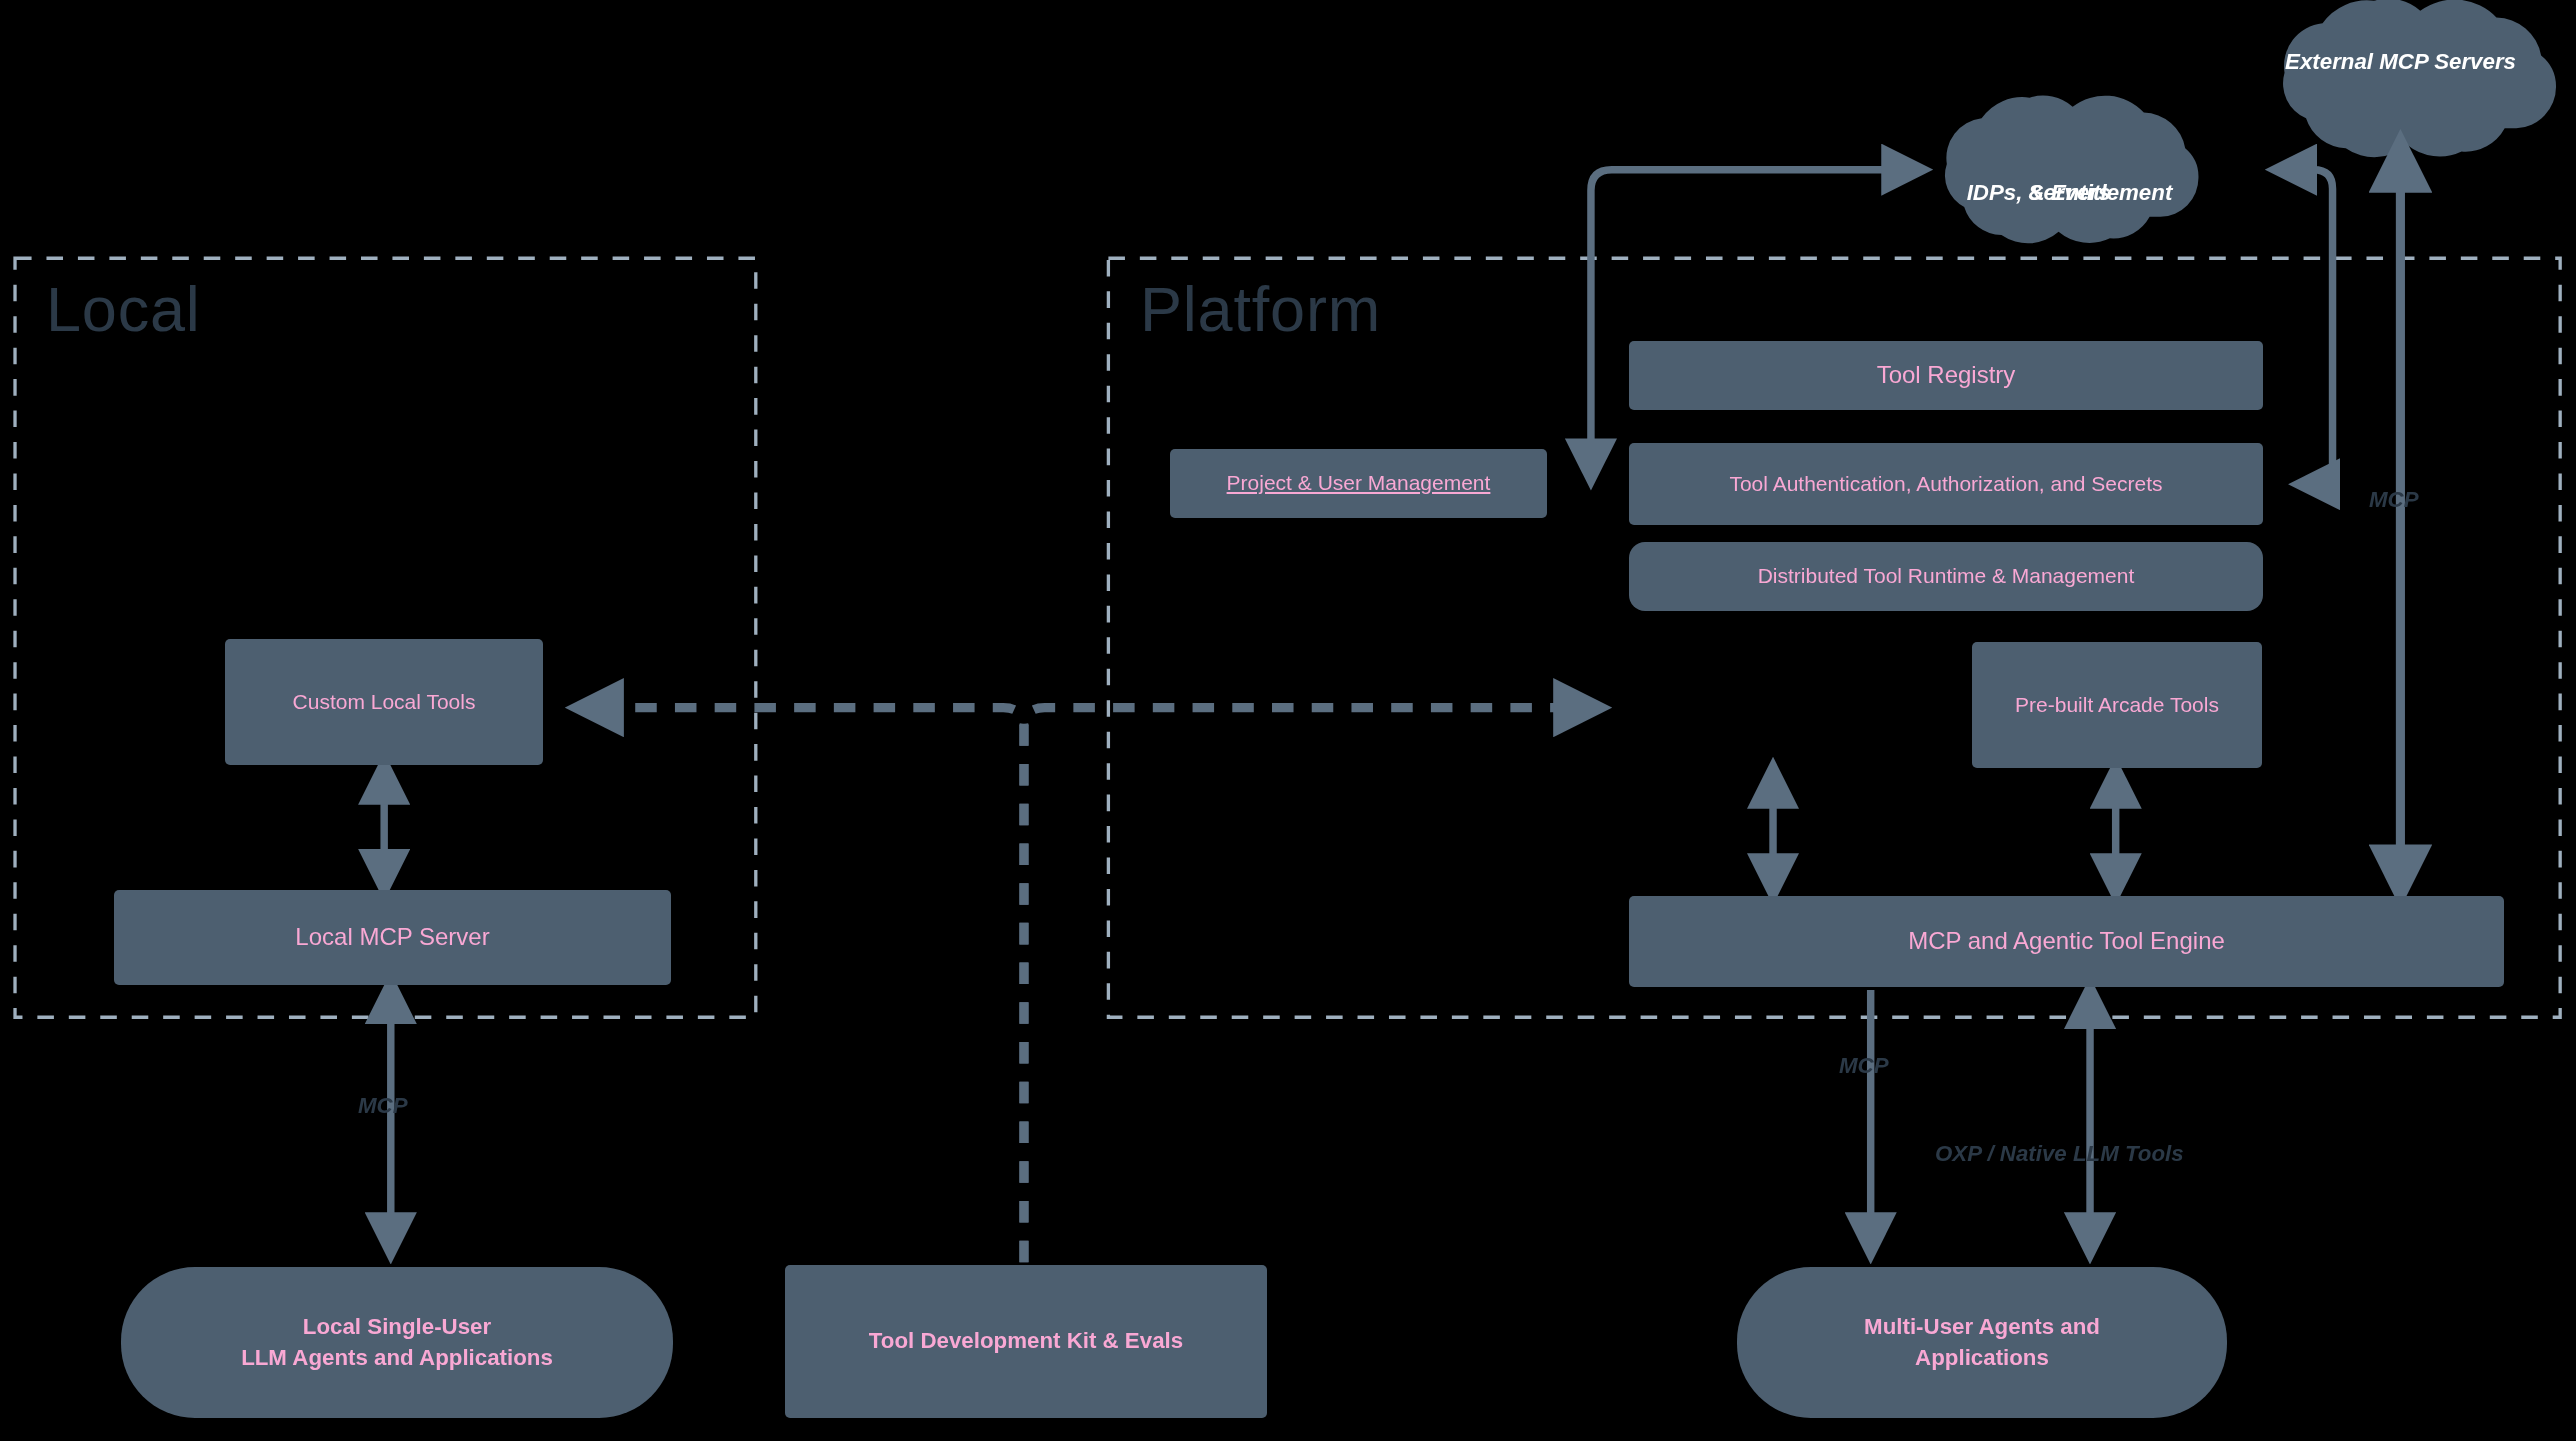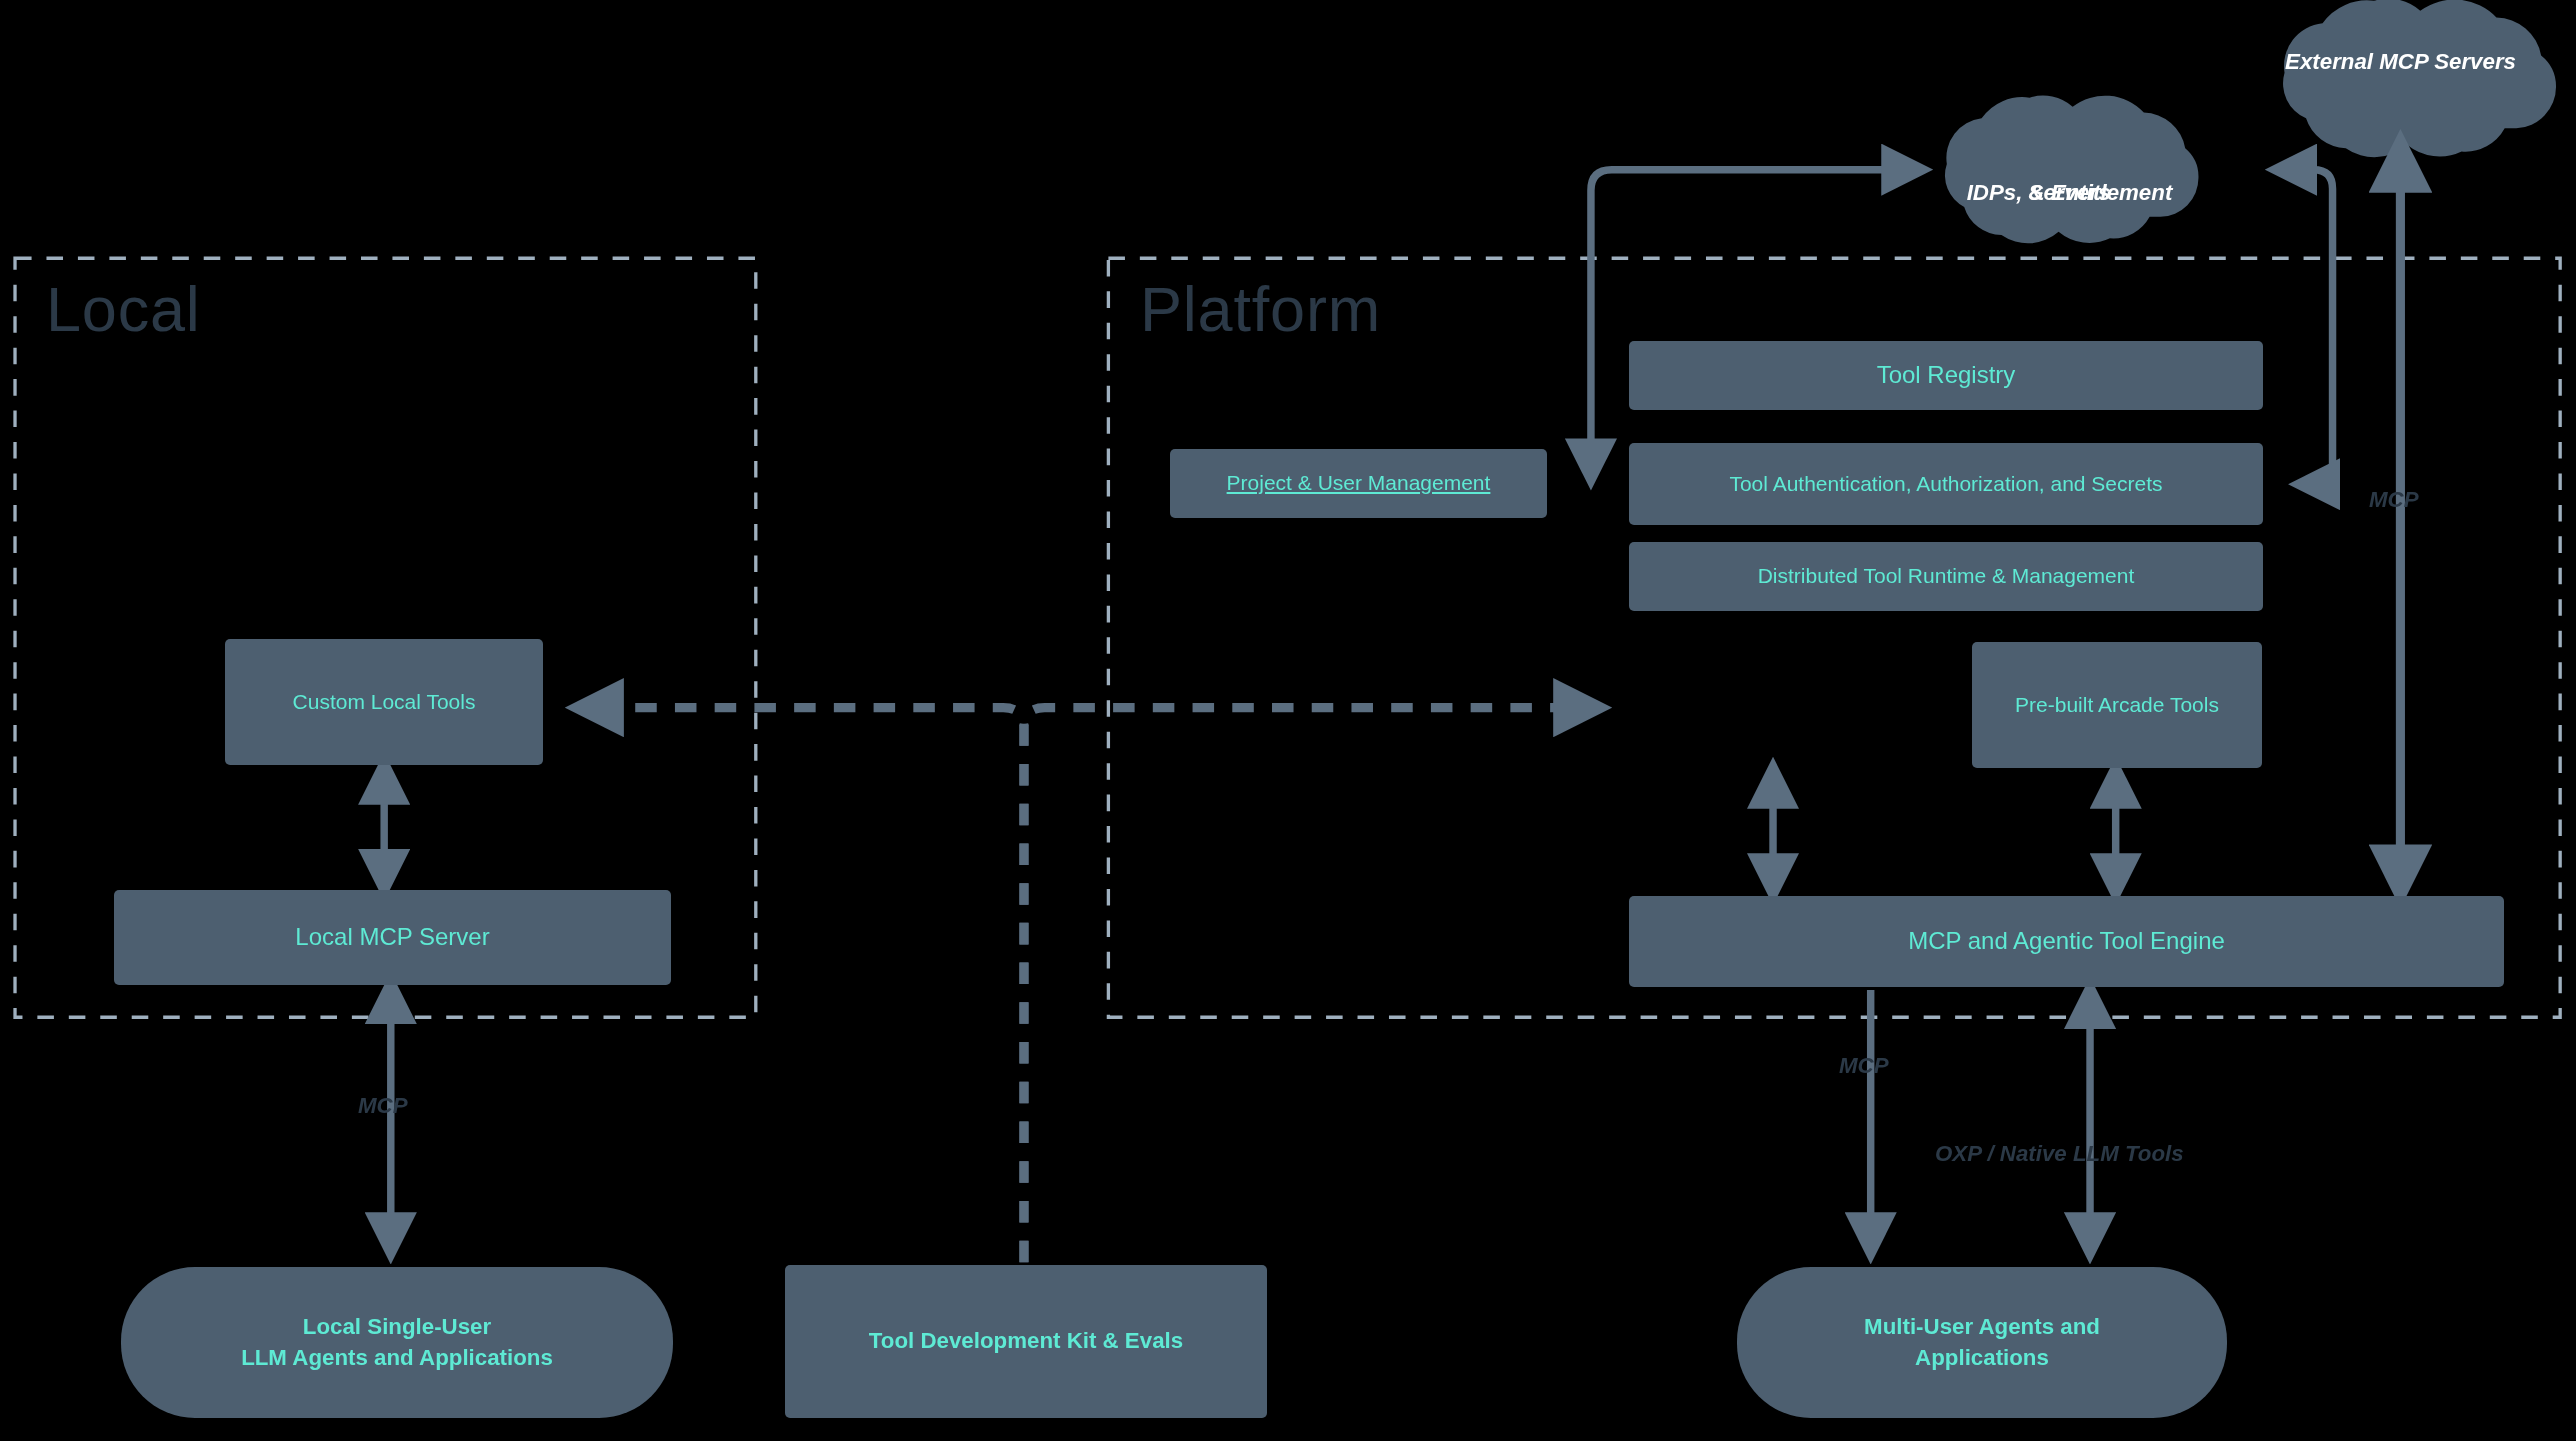--- a/index.html
+++ b/index.html
@@ -2,21 +2,21 @@
 <html style="font-size:13.2px"><head>
 <meta charset="utf-8">
 <style>
   html,body{margin:0;padding:0;background:#000;}
   #stage{position:relative;width:2576px;height:1441px;background:#000;overflow:hidden;
          font-family:"Liberation Sans",sans-serif;}
   svg{position:absolute;left:0;top:0;width:2576px;height:1441px;}
   .zone-title{position:absolute;color:#2b3947;font-size:63px;font-weight:400;letter-spacing:0.8px;
               font-family:"Liberation Sans",sans-serif;white-space:nowrap;}
   .nodebox{position:absolute;background:#4d5f70;border-radius:5px;display:flex;align-items:center;
-           justify-content:center;text-align:center;color:#5eead4;font-size:21px;
+           justify-content:center;text-align:center;color:#f9a8d4;font-size:21px;
            font-family:"Liberation Sans",sans-serif;line-height:1.35;padding:0 11.6px;box-sizing:border-box;}
   .nodebox.big{font-size:24px;}
   .nodebox.bold{font-weight:bold;font-size:22.3px;}
   .pill{border-radius:74px;}
   .cloudlbl{position:absolute;color:#ffffff;font-style:italic;font-size:22.3px;font-weight:bold;
             text-align:center;line-height:1.3;width:100%;left:0;
             font-family:"Liberation Sans",sans-serif;pointer-events:none;}
   .edgelbl{position:absolute;color:#2b3947;font-style:italic;font-size:22.3px;font-weight:bold;
            white-space:nowrap;font-family:"Liberation Sans",sans-serif;}
   .cloudwrap{position:absolute;}
@@ -125,21 +125,21 @@
 
   <div class="nodebox" style="left:1170px;top:449px;width:377px;height:69px;text-decoration:underline;">
     <span>Project &amp; User Management</span>
   </div>
 
   <div class="nodebox" style="left:1629px;top:443px;width:634px;height:82px;">
     <span>Tool Authentication, Authorization, and Secrets</span>
   </div>
 
 
-  <div class="nodebox" style="left:1629px;top:542px;width:634px;height:69px;">
+  <div class="nodebox" style="left:1629px;top:542px;width:634px;height:69px;border-radius:16px;">
     <span>Distributed Tool Runtime &amp; Management</span>
   </div>
 
 
   <div class="nodebox" style="left:1972px;top:642px;width:290px;height:126px;">
     <span>Pre-built Arcade Tools</span>
   </div>
 
   <div class="nodebox big" style="left:1629px;top:896px;width:875px;height:91px;">
     <span>MCP and Agentic Tool Engine</span>

